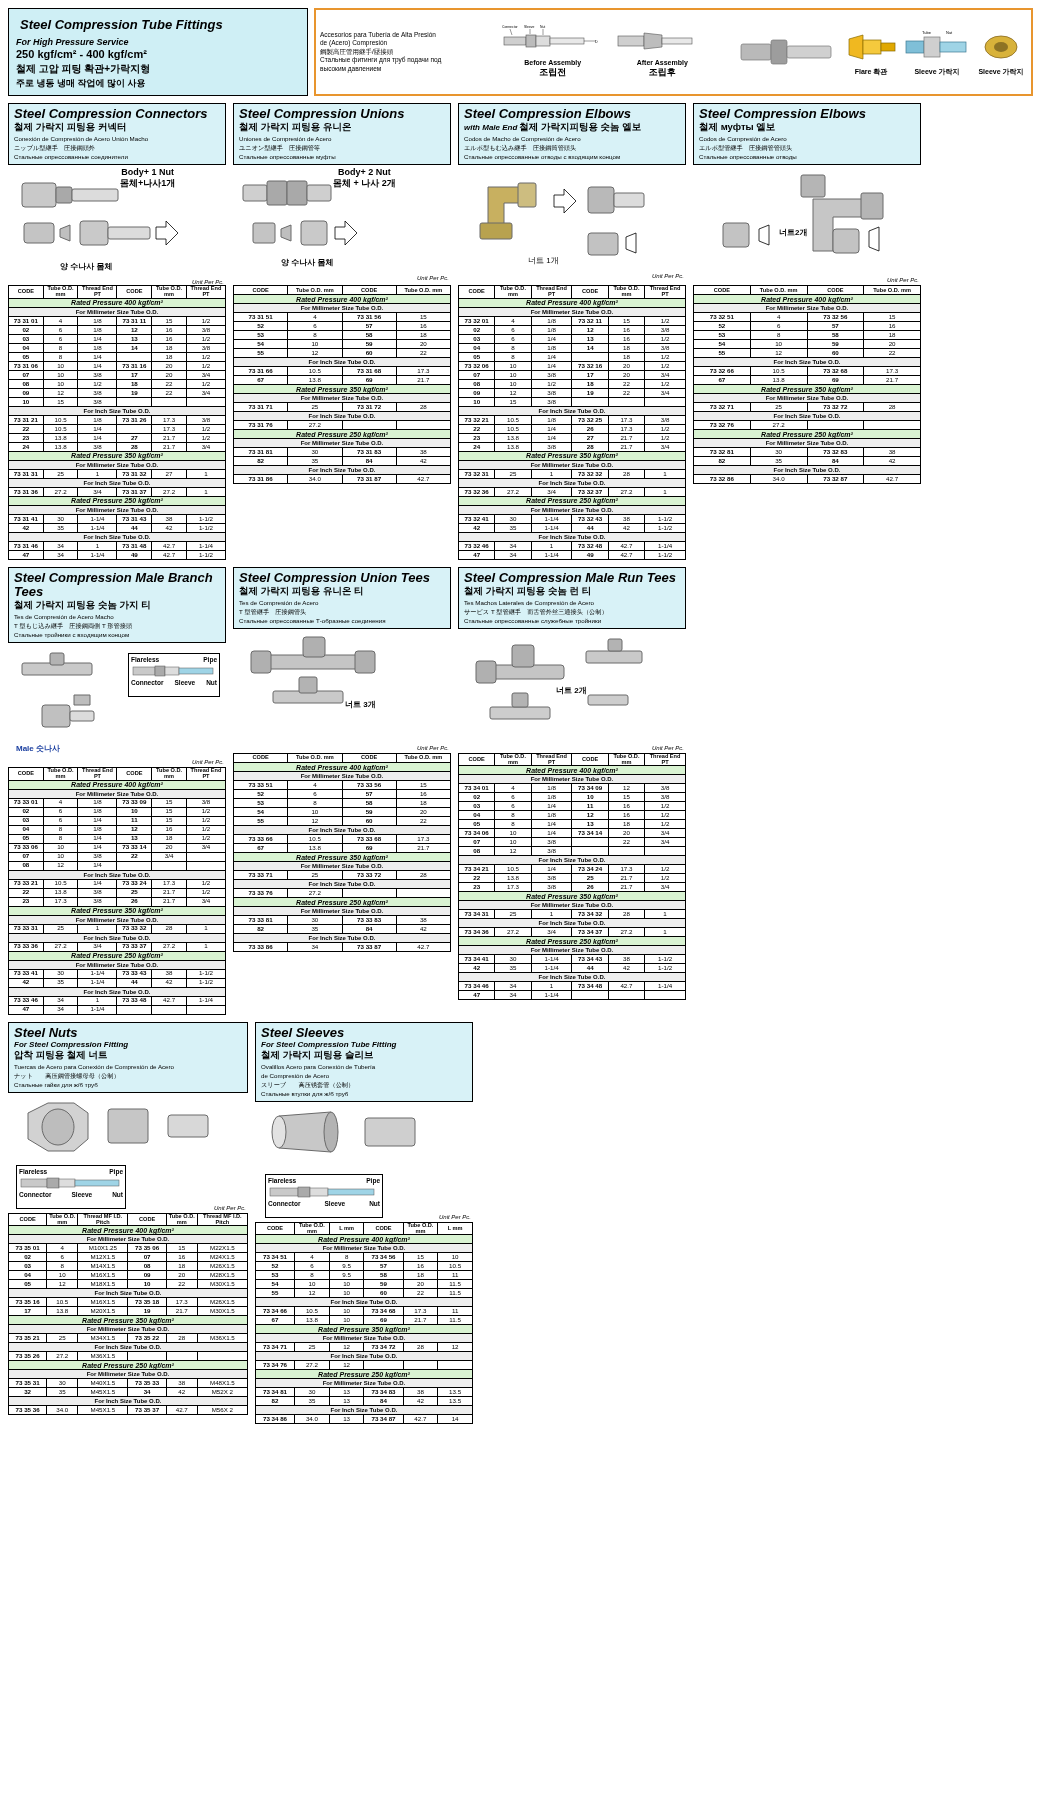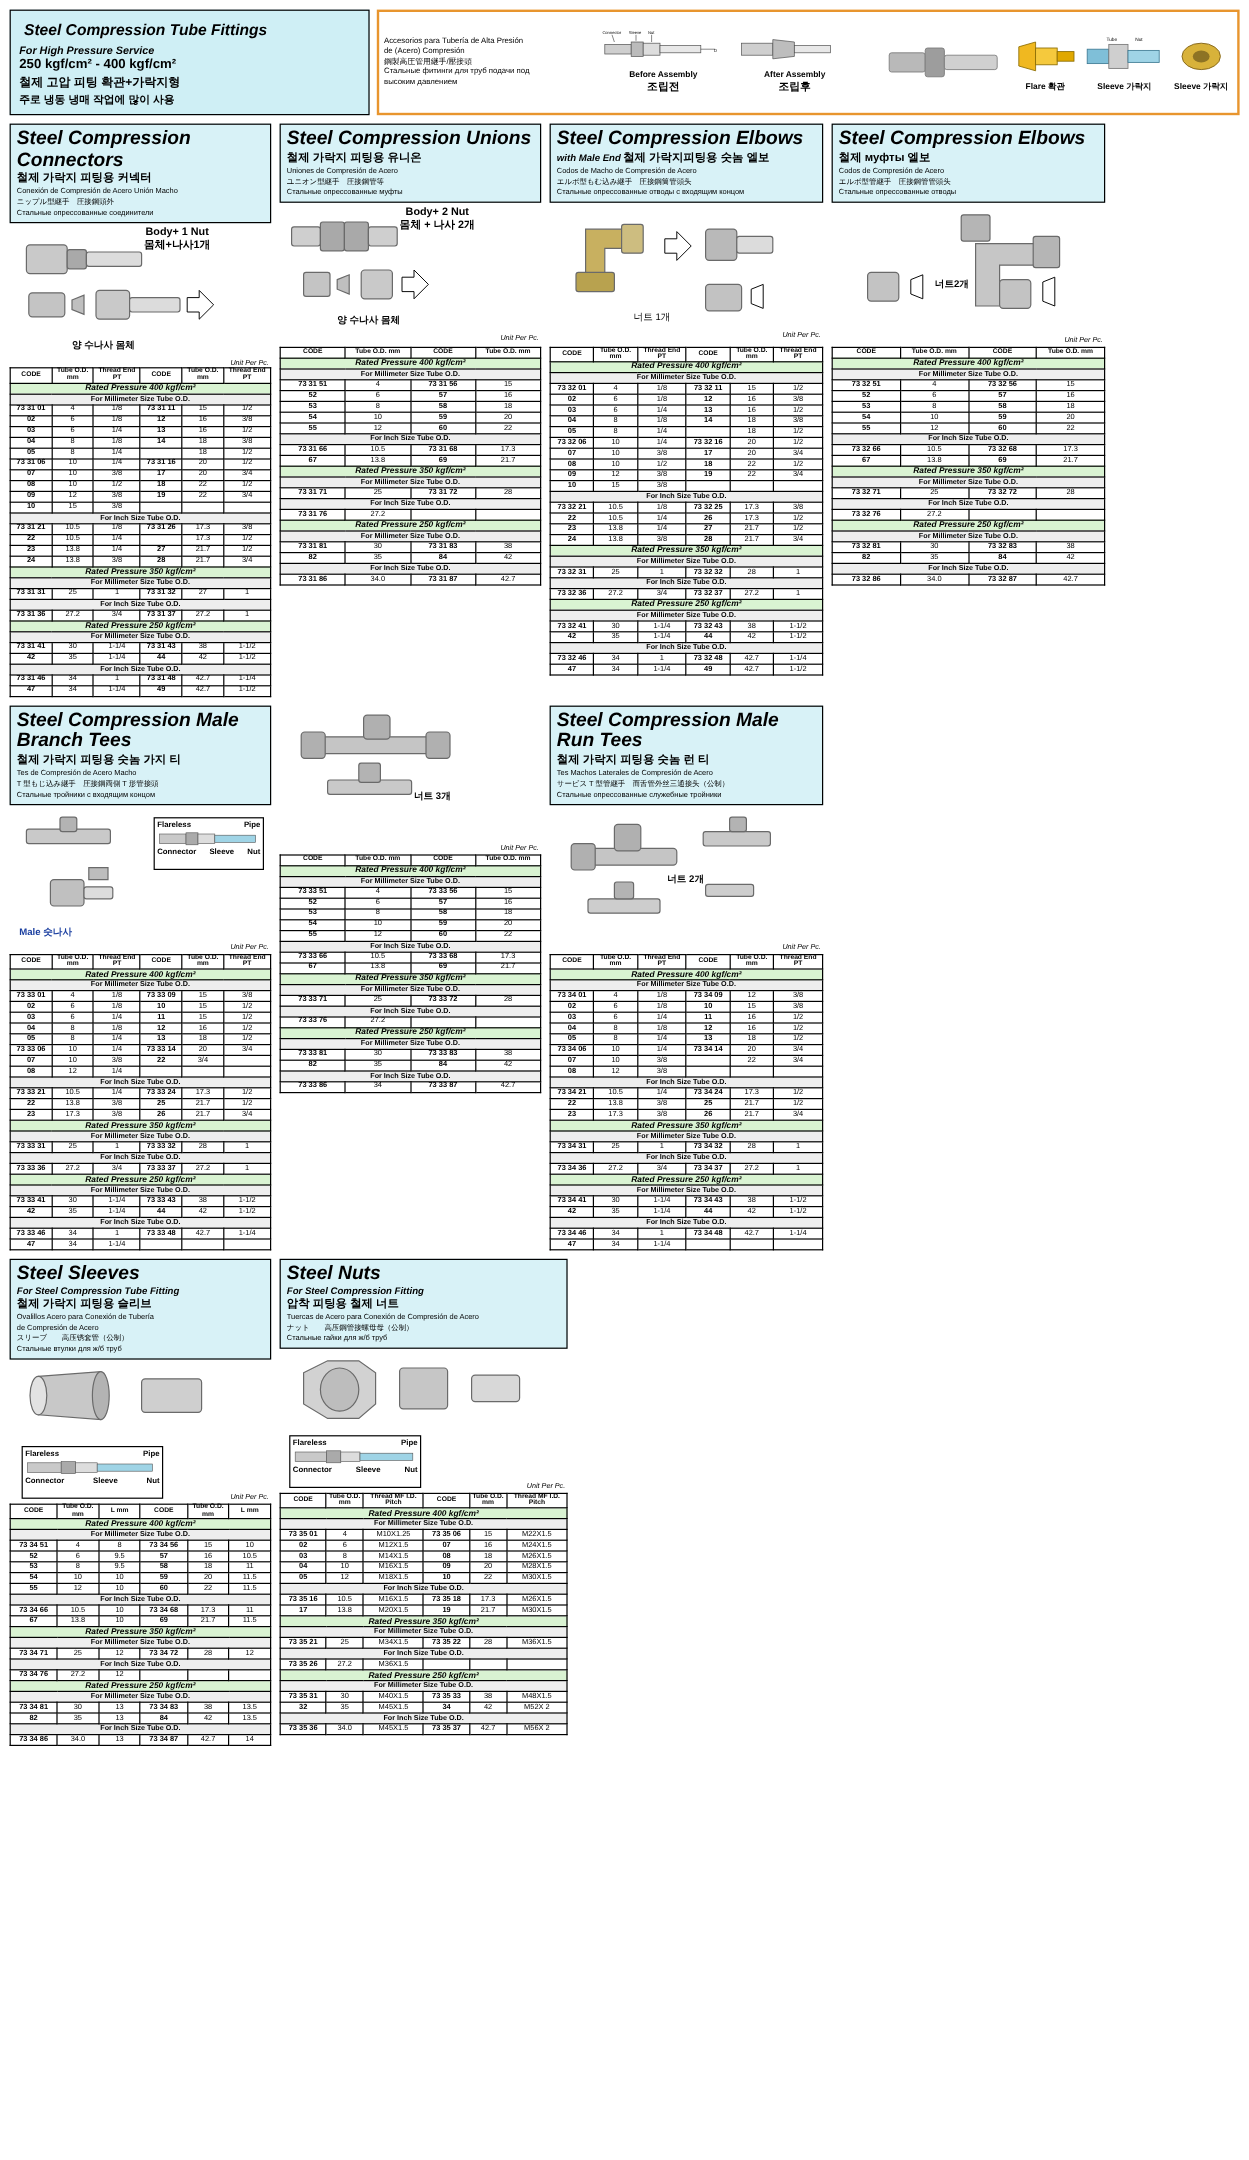--- a/index.html
+++ b/index.html
@@ -39,21 +39,21 @@
 
   .photostrip { flex:1; display:flex; align-items:center; justify-content:space-around; gap:3px;}
   .cap { font-size:7px; font-weight:bold; text-align:center; }
 
   
   .row { display:flex; gap:7px; margin-top:7px; align-items:flex-start; }
   .card { border:0; }
   .card .hdr {
     border:1px solid #000; background:#d8f2f7; padding:3px 5px; min-height:56px;
   }
-  .card .hdr .en { font-style:italic; font-weight:bold; font-size:16px; line-height:1.1;}
+  .card .hdr .en { font-style:italic; font-weight:bold; font-size:13px; line-height:1.1;}
   .card .hdr .en2 { font-style:italic; font-weight:bold; font-size:8px; }
   .card .hdr .ko { font-weight:bold; font-size:9.5px; }
   .card .hdr .sub { font-size:6.2px; line-height:1.3; margin-top:1px;}
 
   .imgarea { position:relative; height:120px; }
 
   
   table.spec { border-collapse:collapse; width:100%; font-size:6.2px; }
   table.spec td, table.spec th {
     border:1px solid #000; padding:0 1px; text-align:center; height:9px; line-height:1;
@@ -1094,20 +1094,27 @@
               <td>1-1/4</td>
               <td class="code"></td>
               <td></td>
               <td></td>
             </tr>
       </tbody>
         </table>
     </div>
 
     <div class="card" style="width:218px">
+      <div class="hdr">
+        <div class="en">Steel Compression Union Tees</div>
+        <div class="ko">철제 가락지  피팅용 유니온 티</div>
+        <div class="sub">Tes de Compresión de Acero</div>
+        <div class="sub">T 型管継手　圧接鋼管头</div>
+        <div class="sub">Стальные опрессованные Т-образные соединения</div>
+      </div>
       <div class="imgarea" style="height:124px">
         <svg width="218" height="124" viewBox="0 0 218 124">
           <rect x="20" y="26" width="120" height="14" rx="3" fill="#c5c5c5" stroke="#6a6a6a"></rect>
           <rect x="70" y="8" width="22" height="20" rx="3" fill="#b0b0b0" stroke="#6a6a6a"></rect>
           <rect x="18" y="22" width="20" height="22" rx="3" fill="#b0b0b0" stroke="#6a6a6a"></rect>
           <rect x="122" y="22" width="20" height="22" rx="3" fill="#b0b0b0" stroke="#6a6a6a"></rect>
           <rect x="40" y="62" width="70" height="12" rx="2" fill="#c9c9c9" stroke="#6a6a6a"></rect>
           <rect x="66" y="48" width="18" height="16" rx="2" fill="#b3b3b3" stroke="#6a6a6a"></rect>
         </svg>
         <div style="position:absolute; left:112px; top:70px; font-weight:bold; font-size:8px;">너트 3개</div>
@@ -1418,20 +1425,192 @@
               <td class="code"></td>
               <td></td>
               <td></td>
             </tr>
       </tbody>
         </table>
     </div>
   </div>
 
   <div class="row">
+
+    <div class="card" style="width:240px">
+      <div class="hdr" style="min-height:62px">
+        <div class="en">Steel Nuts</div>
+        <div class="en2">For Steel Compression Fitting</div>
+        <div class="ko">압착 피팅용 철제 너트</div>
+        <div class="sub">Tuercas de Acero para Conexión de Compresión de Acero</div>
+        <div class="sub">ナット　　高压鋼管接螺母母（公制）</div>
+        <div class="sub">Стальные гайки для ж/б труб</div>
+      </div>
+      <div class="imgarea" style="height:120px">
+        <svg width="240" height="70" viewBox="0 0 240 70">
+          <polygon points="20,20 40,10 66,10 80,20 80,46 66,58 40,58 20,46" fill="#d2d2d2" stroke="#6a6a6a"></polygon>
+          <ellipse cx="50" cy="34" rx="16" ry="18" fill="#bdbdbd" stroke="#6a6a6a"></ellipse>
+          <rect x="100" y="16" width="40" height="34" rx="3" fill="#c6c6c6" stroke="#6a6a6a"></rect>
+          <rect x="160" y="22" width="40" height="22" rx="3" fill="#d8d8d8" stroke="#6a6a6a"></rect>
+        </svg>
+        <div class="legend" style="position:absolute; left:8px; top:72px; width:110px; height:44px;">
+          <div style="display:flex; justify-content:space-between;">
+            <b>Flareless</b>
+            <b>Pipe</b>
+          </div>
+          <svg width="104" height="16" viewBox="0 0 104 16">
+            <rect x="2" y="4" width="26" height="8" fill="#c9c9c9" stroke="#555" stroke-width="0.5"></rect>
+            <rect x="28" y="3" width="12" height="10" fill="#aaa" stroke="#555" stroke-width="0.5"></rect>
+            <rect x="40" y="4" width="16" height="8" fill="#ddd" stroke="#555" stroke-width="0.5"></rect>
+            <rect x="56" y="5" width="44" height="6" fill="#9fd4e6" stroke="#555" stroke-width="0.5"></rect>
+          </svg>
+          <div style="display:flex; justify-content:space-between;">
+            <b>Connector</b>
+            <b>Sleeve</b>
+            <b>Nut</b>
+          </div>
+        </div>
+        <div style="position:absolute; right:2px; bottom:2px; font-size:6px; font-style:italic;">Unit Per Pc.</div>
+      </div>
+      <table class="spec">
+        <tbody>
+            <tr>
+          <th style="width:16%">CODE</th>
+          <th style="width:13%">Tube O.D. mm</th>
+          <th style="width:21%">Thread MF I.D. Pitch</th>
+          <th style="width:16%">CODE</th>
+          <th style="width:13%">Tube O.D. mm</th>
+          <th style="width:21%">Thread MF I.D. Pitch</th>
+        </tr>
+        <tr class="rated">
+              <td colspan="6">Rated Pressure 400 kgf/cm²</td>
+            </tr>
+        <tr class="sizehdr">
+              <td colspan="6">For Millimeter Size Tube O.D.</td>
+            </tr>
+        <tr>
+              <td class="code">73 35 01</td>
+              <td>4</td>
+              <td>M10X1.25</td>
+              <td class="code">73 35 06</td>
+              <td>15</td>
+              <td>M22X1.5</td>
+            </tr>
+        <tr>
+              <td class="code">02</td>
+              <td>6</td>
+              <td>M12X1.5</td>
+              <td class="code">07</td>
+              <td>16</td>
+              <td>M24X1.5</td>
+            </tr>
+        <tr>
+              <td class="code">03</td>
+              <td>8</td>
+              <td>M14X1.5</td>
+              <td class="code">08</td>
+              <td>18</td>
+              <td>M26X1.5</td>
+            </tr>
+        <tr>
+              <td class="code">04</td>
+              <td>10</td>
+              <td>M16X1.5</td>
+              <td class="code">09</td>
+              <td>20</td>
+              <td>M28X1.5</td>
+            </tr>
+        <tr>
+              <td class="code">05</td>
+              <td>12</td>
+              <td>M18X1.5</td>
+              <td class="code">10</td>
+              <td>22</td>
+              <td>M30X1.5</td>
+            </tr>
+        <tr class="sizehdr">
+              <td colspan="6">For Inch Size Tube O.D.</td>
+            </tr>
+        <tr>
+              <td class="code">73 35 16</td>
+              <td>10.5</td>
+              <td>M16X1.5</td>
+              <td class="code">73 35 18</td>
+              <td>17.3</td>
+              <td>M26X1.5</td>
+            </tr>
+        <tr>
+              <td class="code">17</td>
+              <td>13.8</td>
+              <td>M20X1.5</td>
+              <td class="code">19</td>
+              <td>21.7</td>
+              <td>M30X1.5</td>
+            </tr>
+        <tr class="rated">
+              <td colspan="6">Rated Pressure 350 kgf/cm²</td>
+            </tr>
+        <tr class="sizehdr">
+              <td colspan="6">For Millimeter Size Tube O.D.</td>
+            </tr>
+        <tr>
+              <td class="code">73 35 21</td>
+              <td>25</td>
+              <td>M34X1.5</td>
+              <td class="code">73 35 22</td>
+              <td>28</td>
+              <td>M36X1.5</td>
+            </tr>
+        <tr class="sizehdr">
+              <td colspan="6">For Inch Size Tube O.D.</td>
+            </tr>
+        <tr>
+              <td class="code">73 35 26</td>
+              <td>27.2</td>
+              <td>M36X1.5</td>
+              <td class="code"></td>
+              <td></td>
+              <td></td>
+            </tr>
+        <tr class="rated">
+              <td colspan="6">Rated Pressure 250 kgf/cm²</td>
+            </tr>
+        <tr class="sizehdr">
+              <td colspan="6">For Millimeter Size Tube O.D.</td>
+            </tr>
+        <tr>
+              <td class="code">73 35 31</td>
+              <td>30</td>
+              <td>M40X1.5</td>
+              <td class="code">73 35 33</td>
+              <td>38</td>
+              <td>M48X1.5</td>
+            </tr>
+        <tr>
+              <td class="code">32</td>
+              <td>35</td>
+              <td>M45X1.5</td>
+              <td class="code">34</td>
+              <td>42</td>
+              <td>M52X 2</td>
+            </tr>
+        <tr class="sizehdr">
+              <td colspan="6">For Inch Size Tube O.D.</td>
+            </tr>
+        <tr>
+              <td class="code">73 35 36</td>
+              <td>34.0</td>
+              <td>M45X1.5</td>
+              <td class="code">73 35 37</td>
+              <td>42.7</td>
+              <td>M56X 2</td>
+            </tr>
+      </tbody>
+        </table>
+    </div>
 
     <div class="card" style="width:218px">
       <div class="hdr" style="min-height:62px">
         <div class="en">Steel Sleeves</div>
         <div class="en2">For Steel Compression Tube Fitting</div>
         <div class="ko">철제 가락지 피팅용 슬리브</div>
         <div class="sub">Ovalillos Acero para Conexión de Tubería</div>
         <div class="sub">de Compresión de Acero</div>
         <div class="sub">スリーブ　　高压锈套管（公制）</div>
         <div class="sub">Стальные втулки для ж/б труб</div>
@@ -1591,187 +1770,15 @@
               <td class="code">73 34 86</td>
               <td>34.0</td>
               <td>13</td>
               <td class="code">73 34 87</td>
               <td>42.7</td>
               <td>14</td>
             </tr>
       </tbody>
         </table>
     </div>
-
-    <div class="card" style="width:240px">
-      <div class="hdr" style="min-height:62px">
-        <div class="en">Steel Nuts</div>
-        <div class="en2">For Steel Compression Fitting</div>
-        <div class="ko">압착 피팅용 철제 너트</div>
-        <div class="sub">Tuercas de Acero para Conexión de Compresión de Acero</div>
-        <div class="sub">ナット　　高压鋼管接螺母母（公制）</div>
-        <div class="sub">Стальные гайки для ж/б труб</div>
-      </div>
-      <div class="imgarea" style="height:120px">
-        <svg width="240" height="70" viewBox="0 0 240 70">
-          <polygon points="20,20 40,10 66,10 80,20 80,46 66,58 40,58 20,46" fill="#d2d2d2" stroke="#6a6a6a"></polygon>
-          <ellipse cx="50" cy="34" rx="16" ry="18" fill="#bdbdbd" stroke="#6a6a6a"></ellipse>
-          <rect x="100" y="16" width="40" height="34" rx="3" fill="#c6c6c6" stroke="#6a6a6a"></rect>
-          <rect x="160" y="22" width="40" height="22" rx="3" fill="#d8d8d8" stroke="#6a6a6a"></rect>
-        </svg>
-        <div class="legend" style="position:absolute; left:8px; top:72px; width:110px; height:44px;">
-          <div style="display:flex; justify-content:space-between;">
-            <b>Flareless</b>
-            <b>Pipe</b>
-          </div>
-          <svg width="104" height="16" viewBox="0 0 104 16">
-            <rect x="2" y="4" width="26" height="8" fill="#c9c9c9" stroke="#555" stroke-width="0.5"></rect>
-            <rect x="28" y="3" width="12" height="10" fill="#aaa" stroke="#555" stroke-width="0.5"></rect>
-            <rect x="40" y="4" width="16" height="8" fill="#ddd" stroke="#555" stroke-width="0.5"></rect>
-            <rect x="56" y="5" width="44" height="6" fill="#9fd4e6" stroke="#555" stroke-width="0.5"></rect>
-          </svg>
-          <div style="display:flex; justify-content:space-between;">
-            <b>Connector</b>
-            <b>Sleeve</b>
-            <b>Nut</b>
-          </div>
-        </div>
-        <div style="position:absolute; right:2px; bottom:2px; font-size:6px; font-style:italic;">Unit Per Pc.</div>
-      </div>
-      <table class="spec">
-        <tbody>
-            <tr>
-          <th style="width:16%">CODE</th>
-          <th style="width:13%">Tube O.D. mm</th>
-          <th style="width:21%">Thread MF I.D. Pitch</th>
-          <th style="width:16%">CODE</th>
-          <th style="width:13%">Tube O.D. mm</th>
-          <th style="width:21%">Thread MF I.D. Pitch</th>
-        </tr>
-        <tr class="rated">
-              <td colspan="6">Rated Pressure 400 kgf/cm²</td>
-            </tr>
-        <tr class="sizehdr">
-              <td colspan="6">For Millimeter Size Tube O.D.</td>
-            </tr>
-        <tr>
-              <td class="code">73 35 01</td>
-              <td>4</td>
-              <td>M10X1.25</td>
-              <td class="code">73 35 06</td>
-              <td>15</td>
-              <td>M22X1.5</td>
-            </tr>
-        <tr>
-              <td class="code">02</td>
-              <td>6</td>
-              <td>M12X1.5</td>
-              <td class="code">07</td>
-              <td>16</td>
-              <td>M24X1.5</td>
-            </tr>
-        <tr>
-              <td class="code">03</td>
-              <td>8</td>
-              <td>M14X1.5</td>
-              <td class="code">08</td>
-              <td>18</td>
-              <td>M26X1.5</td>
-            </tr>
-        <tr>
-              <td class="code">04</td>
-              <td>10</td>
-              <td>M16X1.5</td>
-              <td class="code">09</td>
-              <td>20</td>
-              <td>M28X1.5</td>
-            </tr>
-        <tr>
-              <td class="code">05</td>
-              <td>12</td>
-              <td>M18X1.5</td>
-              <td class="code">10</td>
-              <td>22</td>
-              <td>M30X1.5</td>
-            </tr>
-        <tr class="sizehdr">
-              <td colspan="6">For Inch Size Tube O.D.</td>
-            </tr>
-        <tr>
-              <td class="code">73 35 16</td>
-              <td>10.5</td>
-              <td>M16X1.5</td>
-              <td class="code">73 35 18</td>
-              <td>17.3</td>
-              <td>M26X1.5</td>
-            </tr>
-        <tr>
-              <td class="code">17</td>
-              <td>13.8</td>
-              <td>M20X1.5</td>
-              <td class="code">19</td>
-              <td>21.7</td>
-              <td>M30X1.5</td>
-            </tr>
-        <tr class="rated">
-              <td colspan="6">Rated Pressure 350 kgf/cm²</td>
-            </tr>
-        <tr class="sizehdr">
-              <td colspan="6">For Millimeter Size Tube O.D.</td>
-            </tr>
-        <tr>
-              <td class="code">73 35 21</td>
-              <td>25</td>
-              <td>M34X1.5</td>
-              <td class="code">73 35 22</td>
-              <td>28</td>
-              <td>M36X1.5</td>
-            </tr>
-        <tr class="sizehdr">
-              <td colspan="6">For Inch Size Tube O.D.</td>
-            </tr>
-        <tr>
-              <td class="code">73 35 26</td>
-              <td>27.2</td>
-              <td>M36X1.5</td>
-              <td class="code"></td>
-              <td></td>
-              <td></td>
-            </tr>
-        <tr class="rated">
-              <td colspan="6">Rated Pressure 250 kgf/cm²</td>
-            </tr>
-        <tr class="sizehdr">
-              <td colspan="6">For Millimeter Size Tube O.D.</td>
-            </tr>
-        <tr>
-              <td class="code">73 35 31</td>
-              <td>30</td>
-              <td>M40X1.5</td>
-              <td class="code">73 35 33</td>
-              <td>38</td>
-              <td>M48X1.5</td>
-            </tr>
-        <tr>
-              <td class="code">32</td>
-              <td>35</td>
-              <td>M45X1.5</td>
-              <td class="code">34</td>
-              <td>42</td>
-              <td>M52X 2</td>
-            </tr>
-        <tr class="sizehdr">
-              <td colspan="6">For Inch Size Tube O.D.</td>
-            </tr>
-        <tr>
-              <td class="code">73 35 36</td>
-              <td>34.0</td>
-              <td>M45X1.5</td>
-              <td class="code">73 35 37</td>
-              <td>42.7</td>
-              <td>M56X 2</td>
-            </tr>
-      </tbody>
-        </table>
-    </div>
   </div>
 
 </div>
 
 </body></html>

